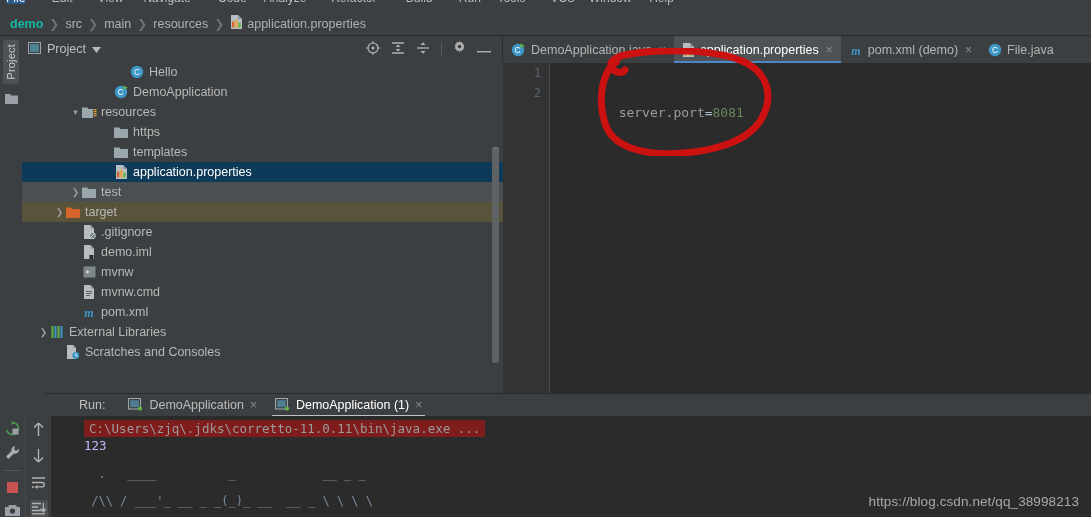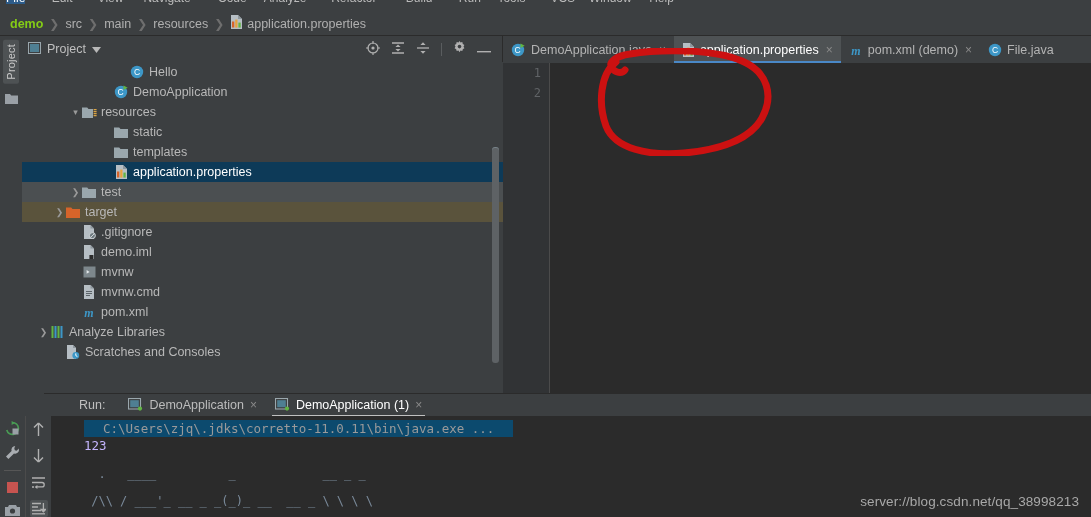--- a/index.html
+++ b/index.html
@@ -29,21 +29,21 @@
   }
   .menubar .sel { background: #2d5c8a; color:#fff; }
 
   
   .breadcrumb {
     position: absolute; left: 0; top: 12px; width: 1091px; height: 24px;
     background: #3c3f41; border-bottom: 1px solid #2b2b2b;
     display: flex; align-items: center; padding-left: 10px; box-sizing: border-box;
   }
   .crumb { color: #b0b0b0; font-size: 12.5px; }
-  .crumb.root { font-weight: bold; color: #84cc16; }
+  .crumb.root { font-weight: bold; color: #14b8a6; }
   .crumb-sep { color: #6e6e6e; margin: 0 6px; font-size: 12px; }
   .crumb-icon { margin-right: 4px; display:inline-block; vertical-align: middle; }
 
   
   .leftstrip {
     position: absolute; left: 0; top: 36px; width: 22px; height: 357px;
     background: #3c3f41; border-right: 1px solid #2b2b2b;
   }
   .leftstrip .vlabel {
     position: absolute; left: 3px; top: 4px;
@@ -163,21 +163,21 @@
   }
   .run-tools .divider { width: 17px; height: 1px; background: #565656; margin: 1px 0; }
   .tool-ic { width:18px; height:18px; display:flex; align-items:center; justify-content:center; }
   .tool-ic.active-bg { background:#4e5254; border-radius:2px; }
 
   .console {
     position:absolute; left:51px; top:0; width:1040px; height:101px;
     background:#2b2b2b; padding: 4px 0 0 33px; box-sizing:border-box;
     font-family: "DejaVu Sans Mono", monospace; font-size: 12.5px;
   }
-  .c-cmd { color:#9a9a9a; background:#0c4a6e; display:inline-block; padding:0 19px; line-height:17px;}
+  .c-cmd { color:#9a9a9a; background:#7f1d1d; display:inline-block; padding:0 5px; line-height:17px;}
   .c-out { color:#c4b5fd; line-height:18px; }
   .banner { color:#7a8a9a; line-height: 11px; font-size: 12px; white-space: pre;
             font-family:"DejaVu Sans Mono", monospace; margin-top: 14px; }
 
   
   .annot { position:absolute; left:592px; top:48px; width:186px; height:108px; pointer-events:none; }
 
   
   .watermark {
     position: absolute; right: 12px; bottom: 8px; color: #a8a8a8;
@@ -326,21 +326,21 @@
           </span>
           <span class="lbl">resources</span>
         </div>
         <div class="trow" style="padding-left: 80px;">
           <span class="tw"></span>
           <span class="ticon">
             <svg width="14" height="12" viewBox="0 0 14 12">
               <path d="M0 1.5h5.2L6.5 3H14v9H0z" fill="#9aa7ad"></path>
             </svg>
           </span>
-          <span class="lbl">static</span>
+          <span class="lbl">https</span>
         </div>
         <div class="trow" style="padding-left: 80px;">
           <span class="tw"></span>
           <span class="ticon">
             <svg width="14" height="12" viewBox="0 0 14 12">
               <path d="M0 1.5h5.2L6.5 3H14v9H0z" fill="#9aa7ad"></path>
             </svg>
           </span>
           <span class="lbl">templates</span>
         </div>
@@ -431,21 +431,21 @@
         <div class="trow" style="padding-left: 16px;">
           <span class="tw">❯</span>
           <span class="ticon">
             <svg width="13" height="14" viewBox="0 0 13 14">
               <rect x="0.5" y="1" width="2" height="12" fill="#62b543"></rect>
               <rect x="3.5" y="1" width="2" height="12" fill="#3d97c7"></rect>
               <rect x="6.5" y="1" width="2" height="12" fill="#62b543"></rect>
               <rect x="9.5" y="1" width="2" height="12" fill="#3d97c7"></rect>
             </svg>
           </span>
-          <span class="lbl">Analyze Libraries</span>
+          <span class="lbl">External Libraries</span>
         </div>
         <div class="trow" style="padding-left: 32px;">
           <span class="tw"></span>
           <span class="ticon">
             <svg width="14" height="14" viewBox="0 0 14 14">
               <path d="M1 0h6l3 3v11H1z" fill="#b6bec4"></path>
               <path d="M7 0l3 3H7z" fill="#8e979d"></path>
               <circle cx="9.8" cy="10.4" r="3.4" fill="#3d97c7"></circle>
               <path d="M9.8 8.4v2.2l1.6 1" stroke="#fff" stroke-width="1" fill="none"></path>
             </svg>
@@ -499,20 +499,25 @@
               <text x="7" y="10.3" font-size="8.5" fill="#fff" text-anchor="middle" font-family="Liberation Sans">C</text>
             </svg>
           </span>
           <span>File.java</span>
         </div>
       </div>
     <div class="gutter" id="gutter">
         <div class="lnum" style="top: 3px;">1</div>
         <div class="lnum" style="top: 23px;">2</div>
       </div>
+    <div class="codearea">
+      <div class="codeline" style="top:20px">
+        <span class="cl-key">server.port</span><span class="cl-eq">=</span><span class="cl-val">8081</span>
+      </div>
+    </div>
   </div>
 
   <div class="runheader">
     <span class="runlabel">Run:</span>
     <div style="display:flex;align-items:stretch;height:23px" id="rtabs">
         <div class="rtab">
           <span style="display: inline-flex;">
             <svg width="15" height="14" viewBox="0 0 15 14">
               <rect x="0.5" y="0.5" width="12" height="10.5" fill="none" stroke="#9aa7ad" stroke-width="1.1"></rect>
               <rect x="2.2" y="2.2" width="8.6" height="7" fill="#4f7f93"></rect>
@@ -593,15 +598,15 @@
       <div class="c-out">123</div>
       <div class="banner">  .   ____          _            __ _ _</div>
       <div class="banner" style="margin-top:16px"> /\\ / ___'_ __ _ _(_)_ __  __ _ \ \ \ \</div>
     </div>
   </div>
 
   <svg class="annot" viewBox="0 0 186 108">
     <path d="M24 14 C8 26, 6 56, 14 78 C23 101, 56 108, 92 105 C126 102, 158 92, 170 70 C182 48, 176 24, 150 13 C124 2, 74 0, 38 6 C24 8, 16 14, 20 20 C23 25, 30 26, 33 22" fill="none" stroke="#cc1111" stroke-width="7" stroke-linecap="round" stroke-linejoin="round"></path>
   </svg>
 
-  <div class="watermark">server://blog.csdn.net/qq_38998213</div>
+  <div class="watermark">https://blog.csdn.net/qq_38998213</div>
 
 </div>
 
 </body></html>

